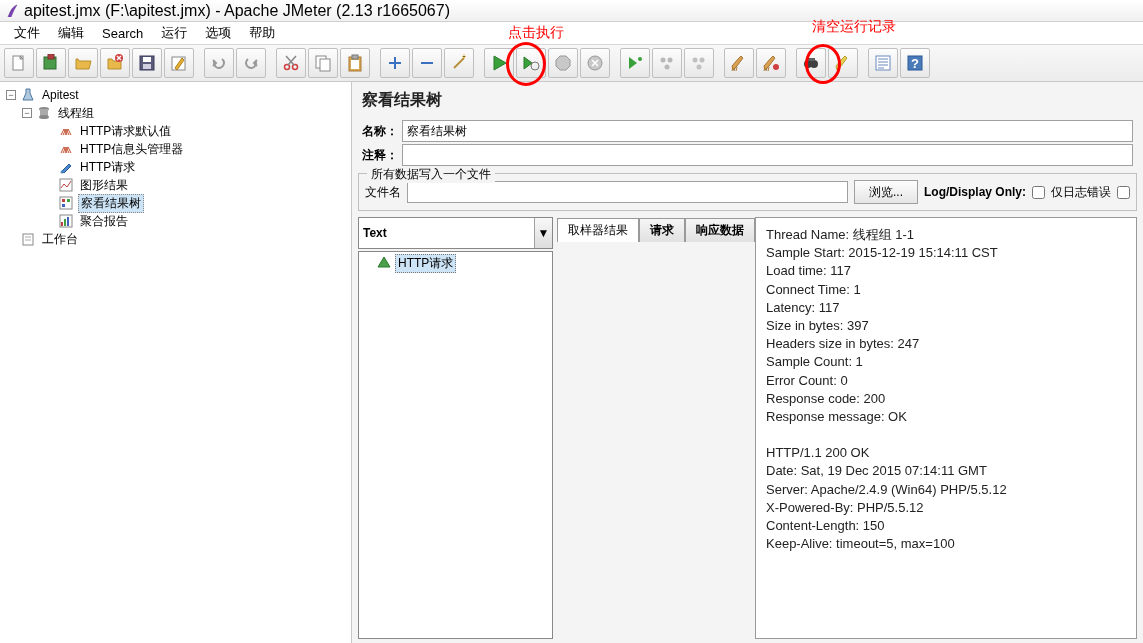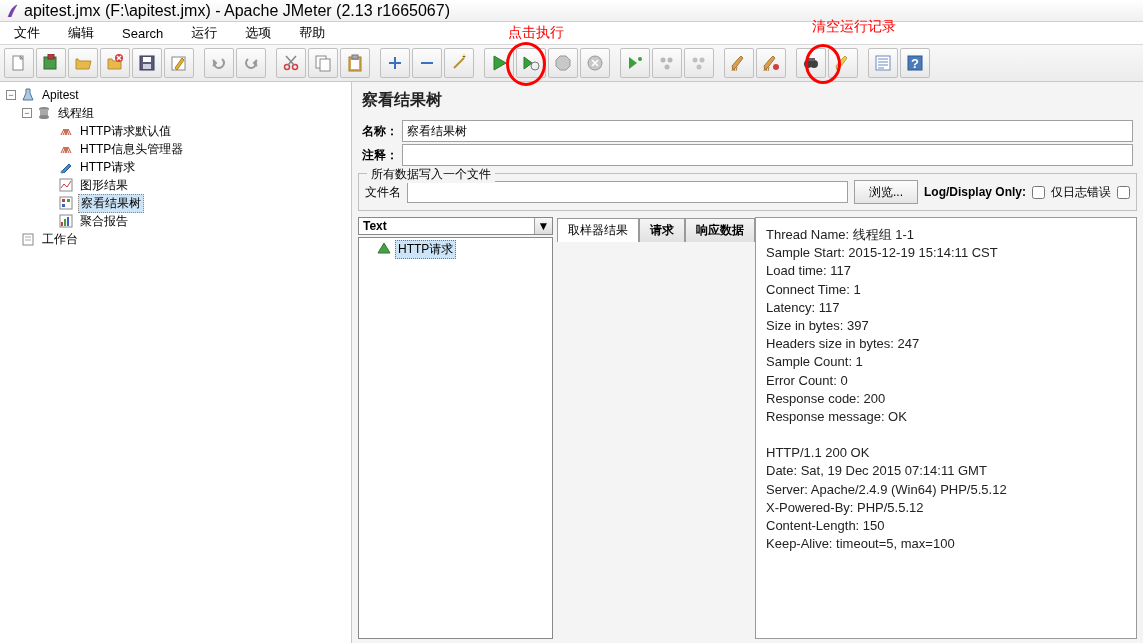--- a/index.html
+++ b/index.html
@@ -1,20 +1,20 @@
 <!DOCTYPE html>
 <html><head>
 <meta charset="utf-8">
 <style>
 * { box-sizing: border-box; margin: 0; padding: 0; }
 body { font-family: "Microsoft YaHei", SimSun, Arial, sans-serif; font-size: 12px; background: #fff; overflow: hidden; width: 1143px; height: 643px; position: relative; }
 .titlebar { height: 22px; background: linear-gradient(#fff,#f0f0f0); border-bottom: 1px solid #d0d0d0; display: flex; align-items: center; padding-left: 6px; }
 .titlebar .feather { width: 12px; height: 14px; margin-right: 6px; }
 .titlebar-text { font-size: 16px; color: #000; }
-.menubar { height: 22px; display: flex; align-items: center; padding: 0 6px; gap: 12px; }
+.menubar { height: 22px; display: flex; align-items: center; padding: 0 6px; gap: 2px; }
 .menu-item { padding: 2px 8px; font-size: 13px; cursor: default; }
 .toolbar { height: 38px; background: linear-gradient(#f8f8f8,#ececec); border-top: 1px solid #d8d8d8; border-bottom: 1px solid #c8c8c8; display: flex; align-items: center; padding: 0 4px; gap: 2px; }
 .tool-btn { width: 30px; height: 30px; border: 1px solid #c0c0c0; background: linear-gradient(#fdfdfd,#e8e8e8); display: flex; align-items: center; justify-content: center; border-radius: 2px; }
 .tool-sep { width: 6px; }
 .main { display: flex; height: calc(100% - 82px); }
 .tree-panel { width: 352px; border-right: 1px solid #c8c8c8; background: #fff; padding: 4px 2px; overflow: auto; }
 .tree-node { display: flex; align-items: center; height: 18px; padding-left: 4px; white-space: nowrap; }
 .tree-toggle { width: 10px; height: 10px; border: 1px solid #888; display: inline-flex; align-items: center; justify-content: center; font-size: 9px; line-height: 1; margin-right: 4px; color: #555; background: #fff; }
 .tree-icon { width: 16px; height: 16px; display: inline-flex; align-items: center; justify-content: center; margin-right: 4px; }
 .tree-label { padding: 0 2px; }
@@ -25,21 +25,21 @@
 .panel-title { font-size: 16px; font-weight: bold; padding: 6px 8px 8px 8px; color: #222; }
 .form-row { display: flex; align-items: center; padding: 1px 8px; }
 .form-label { width: 40px; font-weight: bold; font-size: 12px; }
 .form-input { flex: 1; height: 22px; border: 1px solid #a0a0a0; background: #fff; padding: 0 4px; font-size: 12px; }
 .fieldset { border: 1px solid #c0c0c0; margin: 6px 4px 2px 4px; padding: 6px 6px; position: relative; }
 .fieldset-legend { position: absolute; top: -8px; left: 8px; background: #f4f4f4; padding: 0 4px; font-size: 12px; }
 .file-row { display: flex; align-items: center; gap: 6px; }
 .file-row input[type=text] { flex: 1; height: 22px; border: 1px solid #a0a0a0; background: #fff; }
 .browse-btn { height: 24px; padding: 0 14px; border: 1px solid #a0a0a0; background: linear-gradient(#fdfdfd,#e5e5e5); font-size: 12px; }
 .lower { flex: 1; display: flex; gap: 4px; padding: 4px; overflow: hidden; }
-.dropdown-box { width: 195px; height: 18px; border: 1px solid #888; background: #fff; display: flex; align-items: center; }
+.dropdown-box { width: 195px; height: 32px; border: 1px solid #888; background: #fff; display: flex; align-items: center; }
 .dropdown-box .dd-text { flex: 1; padding-left: 4px; font-weight: bold; }
 .dropdown-box .dd-arrow { width: 18px; height: 100%; border-left: 1px solid #a0a0a0; background: linear-gradient(#f8f8f8,#ddd); display: flex; align-items: center; justify-content: center; }
 .sampler-list { flex: 0 0 195px; display: flex; flex-direction: column; }
 .sampler-tree { flex: 1; border: 1px solid #888; background: #fff; margin-top: 2px; overflow: auto; padding-top: 2px; }
 .sampler-row { display: flex; align-items: center; padding-left: 18px; height: 18px; }
 .sampler-row .lbl { background: #cde4f7; border: 1px dotted #777; padding: 0 2px; }
 .tabs-area { flex: 1; display: flex; flex-direction: row; overflow: hidden; justify-content: flex-end; }
 .tabs { display: flex; height: 24px; align-items: flex-end; }
 .tab { border: 1px solid #999; border-bottom: none; padding: 3px 10px; background: linear-gradient(#f5f5f5,#e1e1e1); font-size: 12px; margin-right: 0; position: relative; top: 1px; font-weight: bold; }
 .tab.active { background: #fff; z-index: 2; font-weight: normal; }

